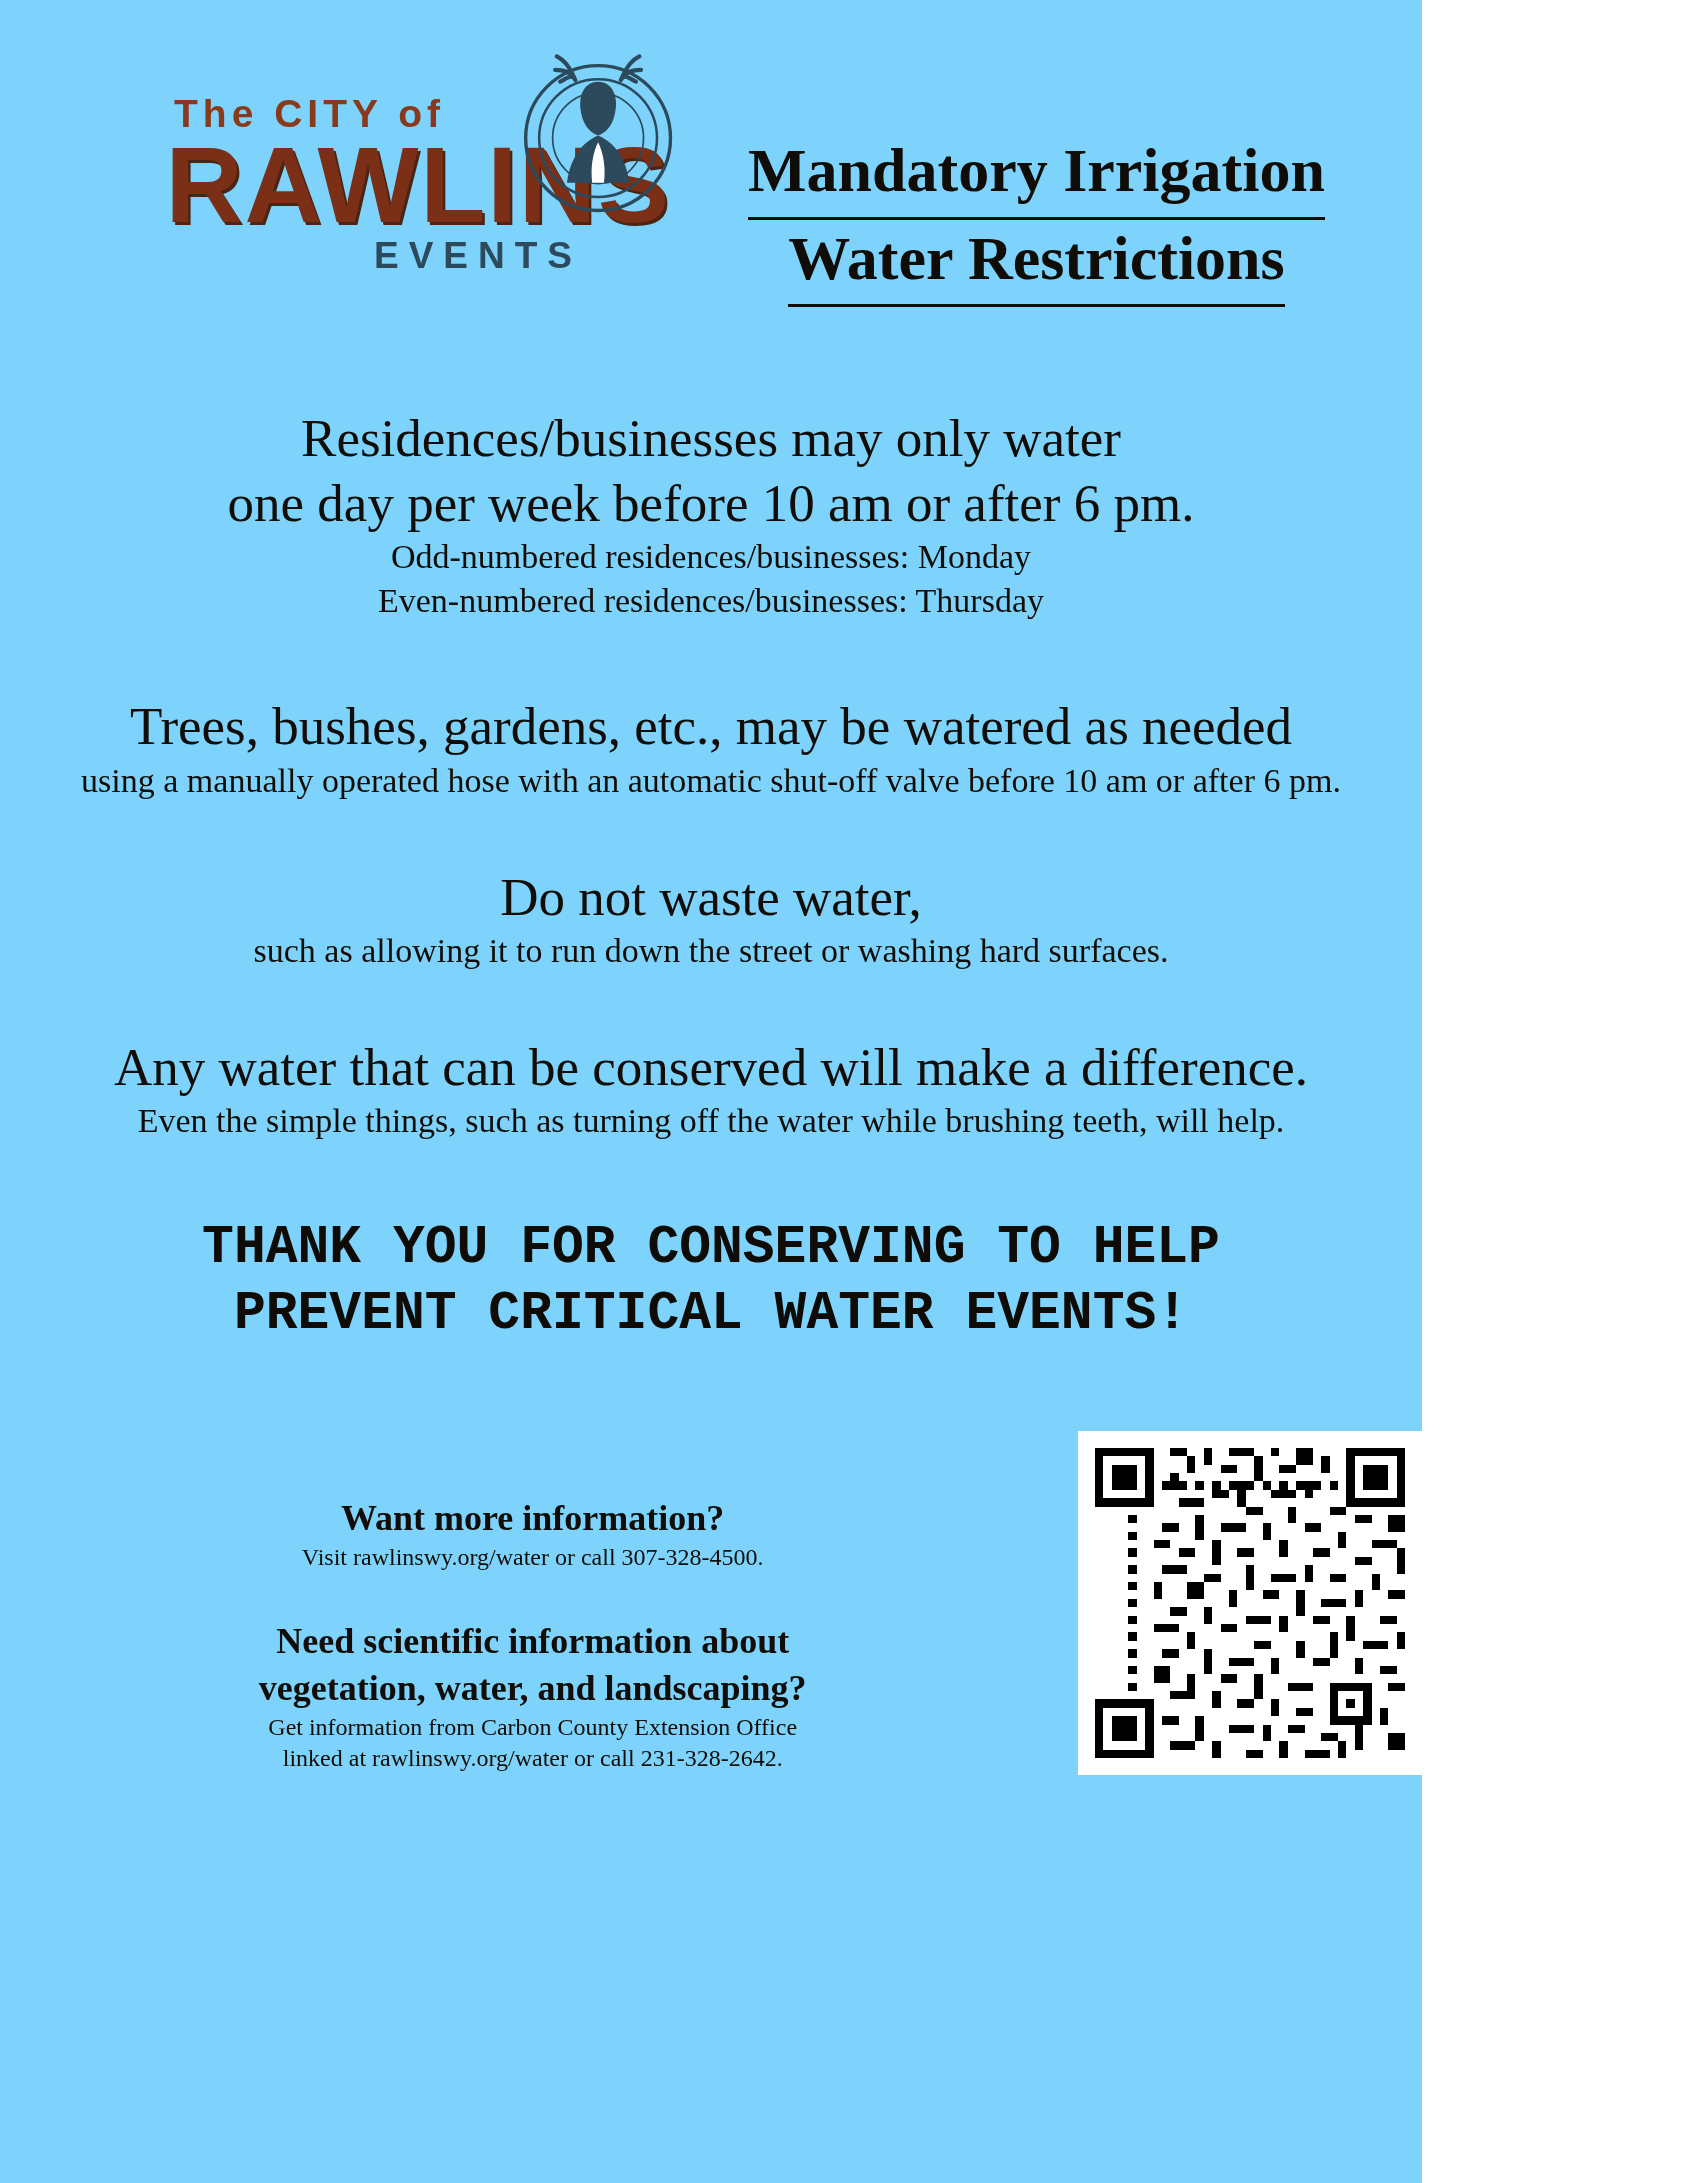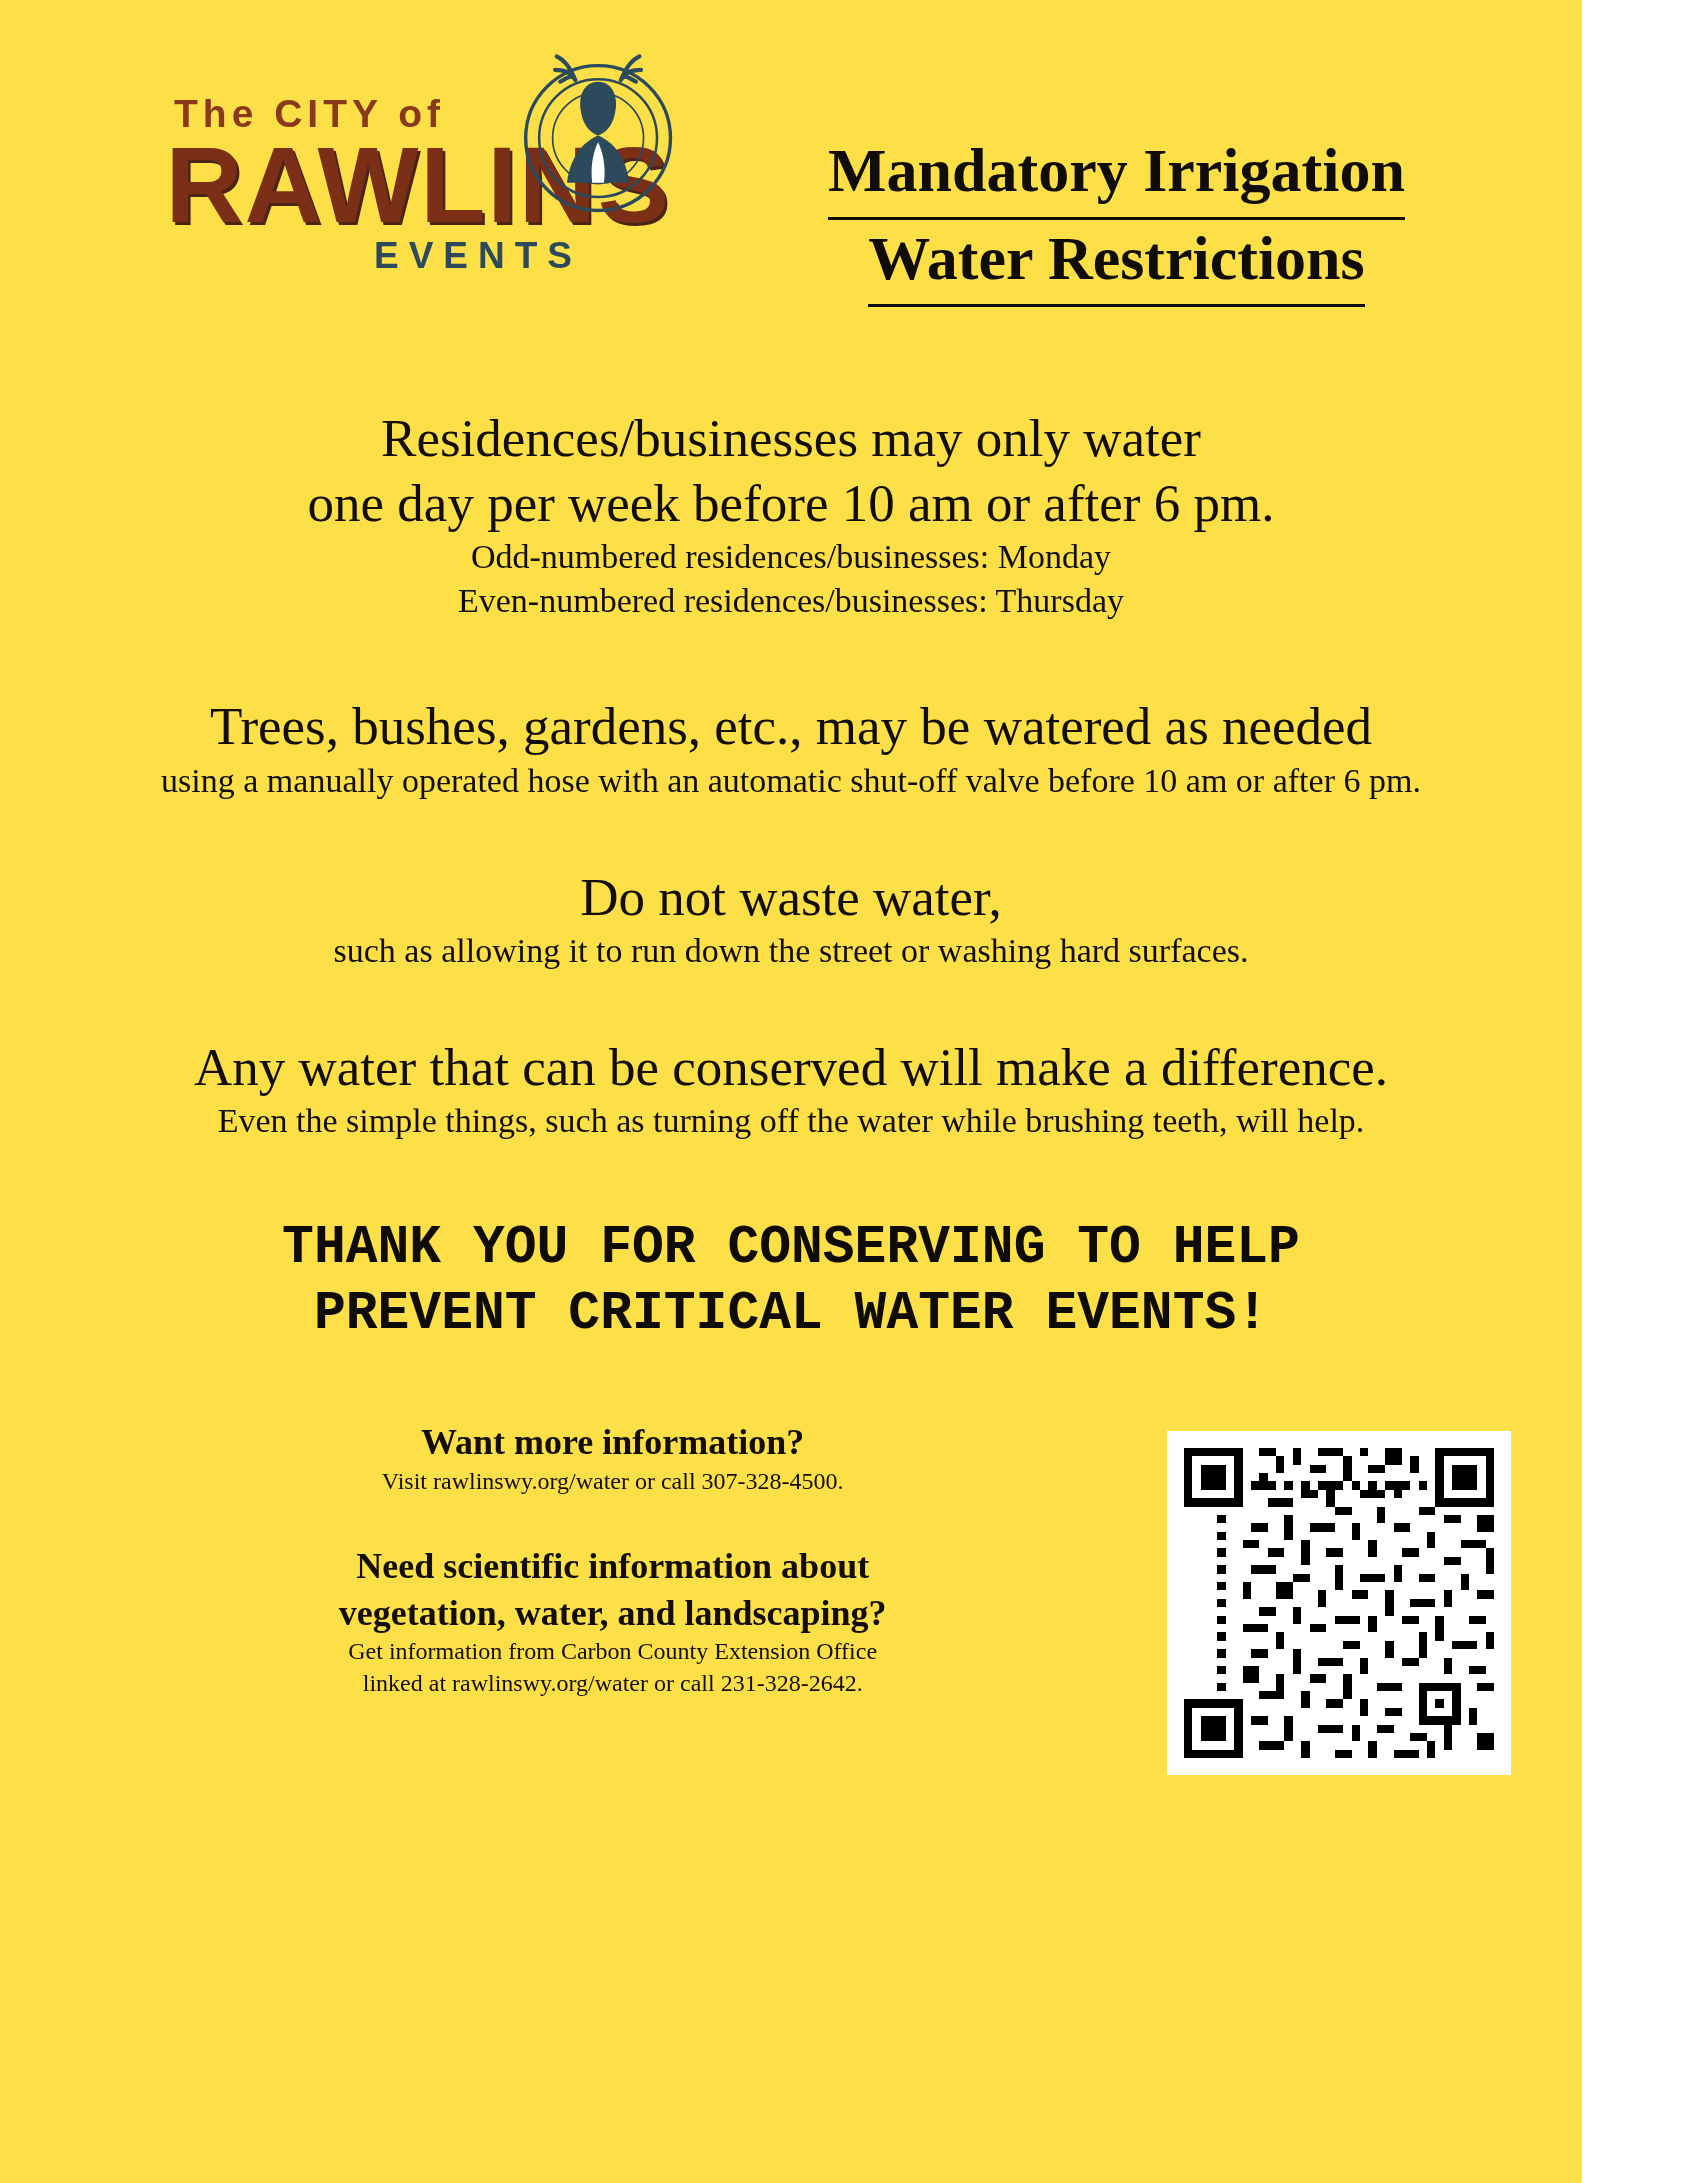--- a/index.html
+++ b/index.html
@@ -8,23 +8,23 @@
   }
   body {
     width: 1687px;
     height: 2183px;
     background: #ffffff;
     font-family: "Liberation Serif", serif;
     overflow: hidden;
   }
   .poster {
     position: relative;
-    width: 1582px;
+    width: 1422px;
     height: 2183px;
-    background: #fde047;
+    background: #7dd3fc;
     box-sizing: border-box;
   }
 
   
   .header {
     position: relative;
     display: flex;
     align-items: flex-start;
     padding: 92px 0 0 0;
   }
@@ -114,21 +114,21 @@
     line-height: 1.25;
     color: #0f0b06;
     text-align: center;
   }
 
   
   .footer {
     position: relative;
     margin-top: 72px;
     display: flex;
-    align-items: flex-start;
+    align-items: flex-end;
     justify-content: center;
     gap: 46px;
   }
   .info-col {
     width: 1066px;
     text-align: center;
     color: #120d08;
     margin-left: 8.4px;
   }
   .info-head {

